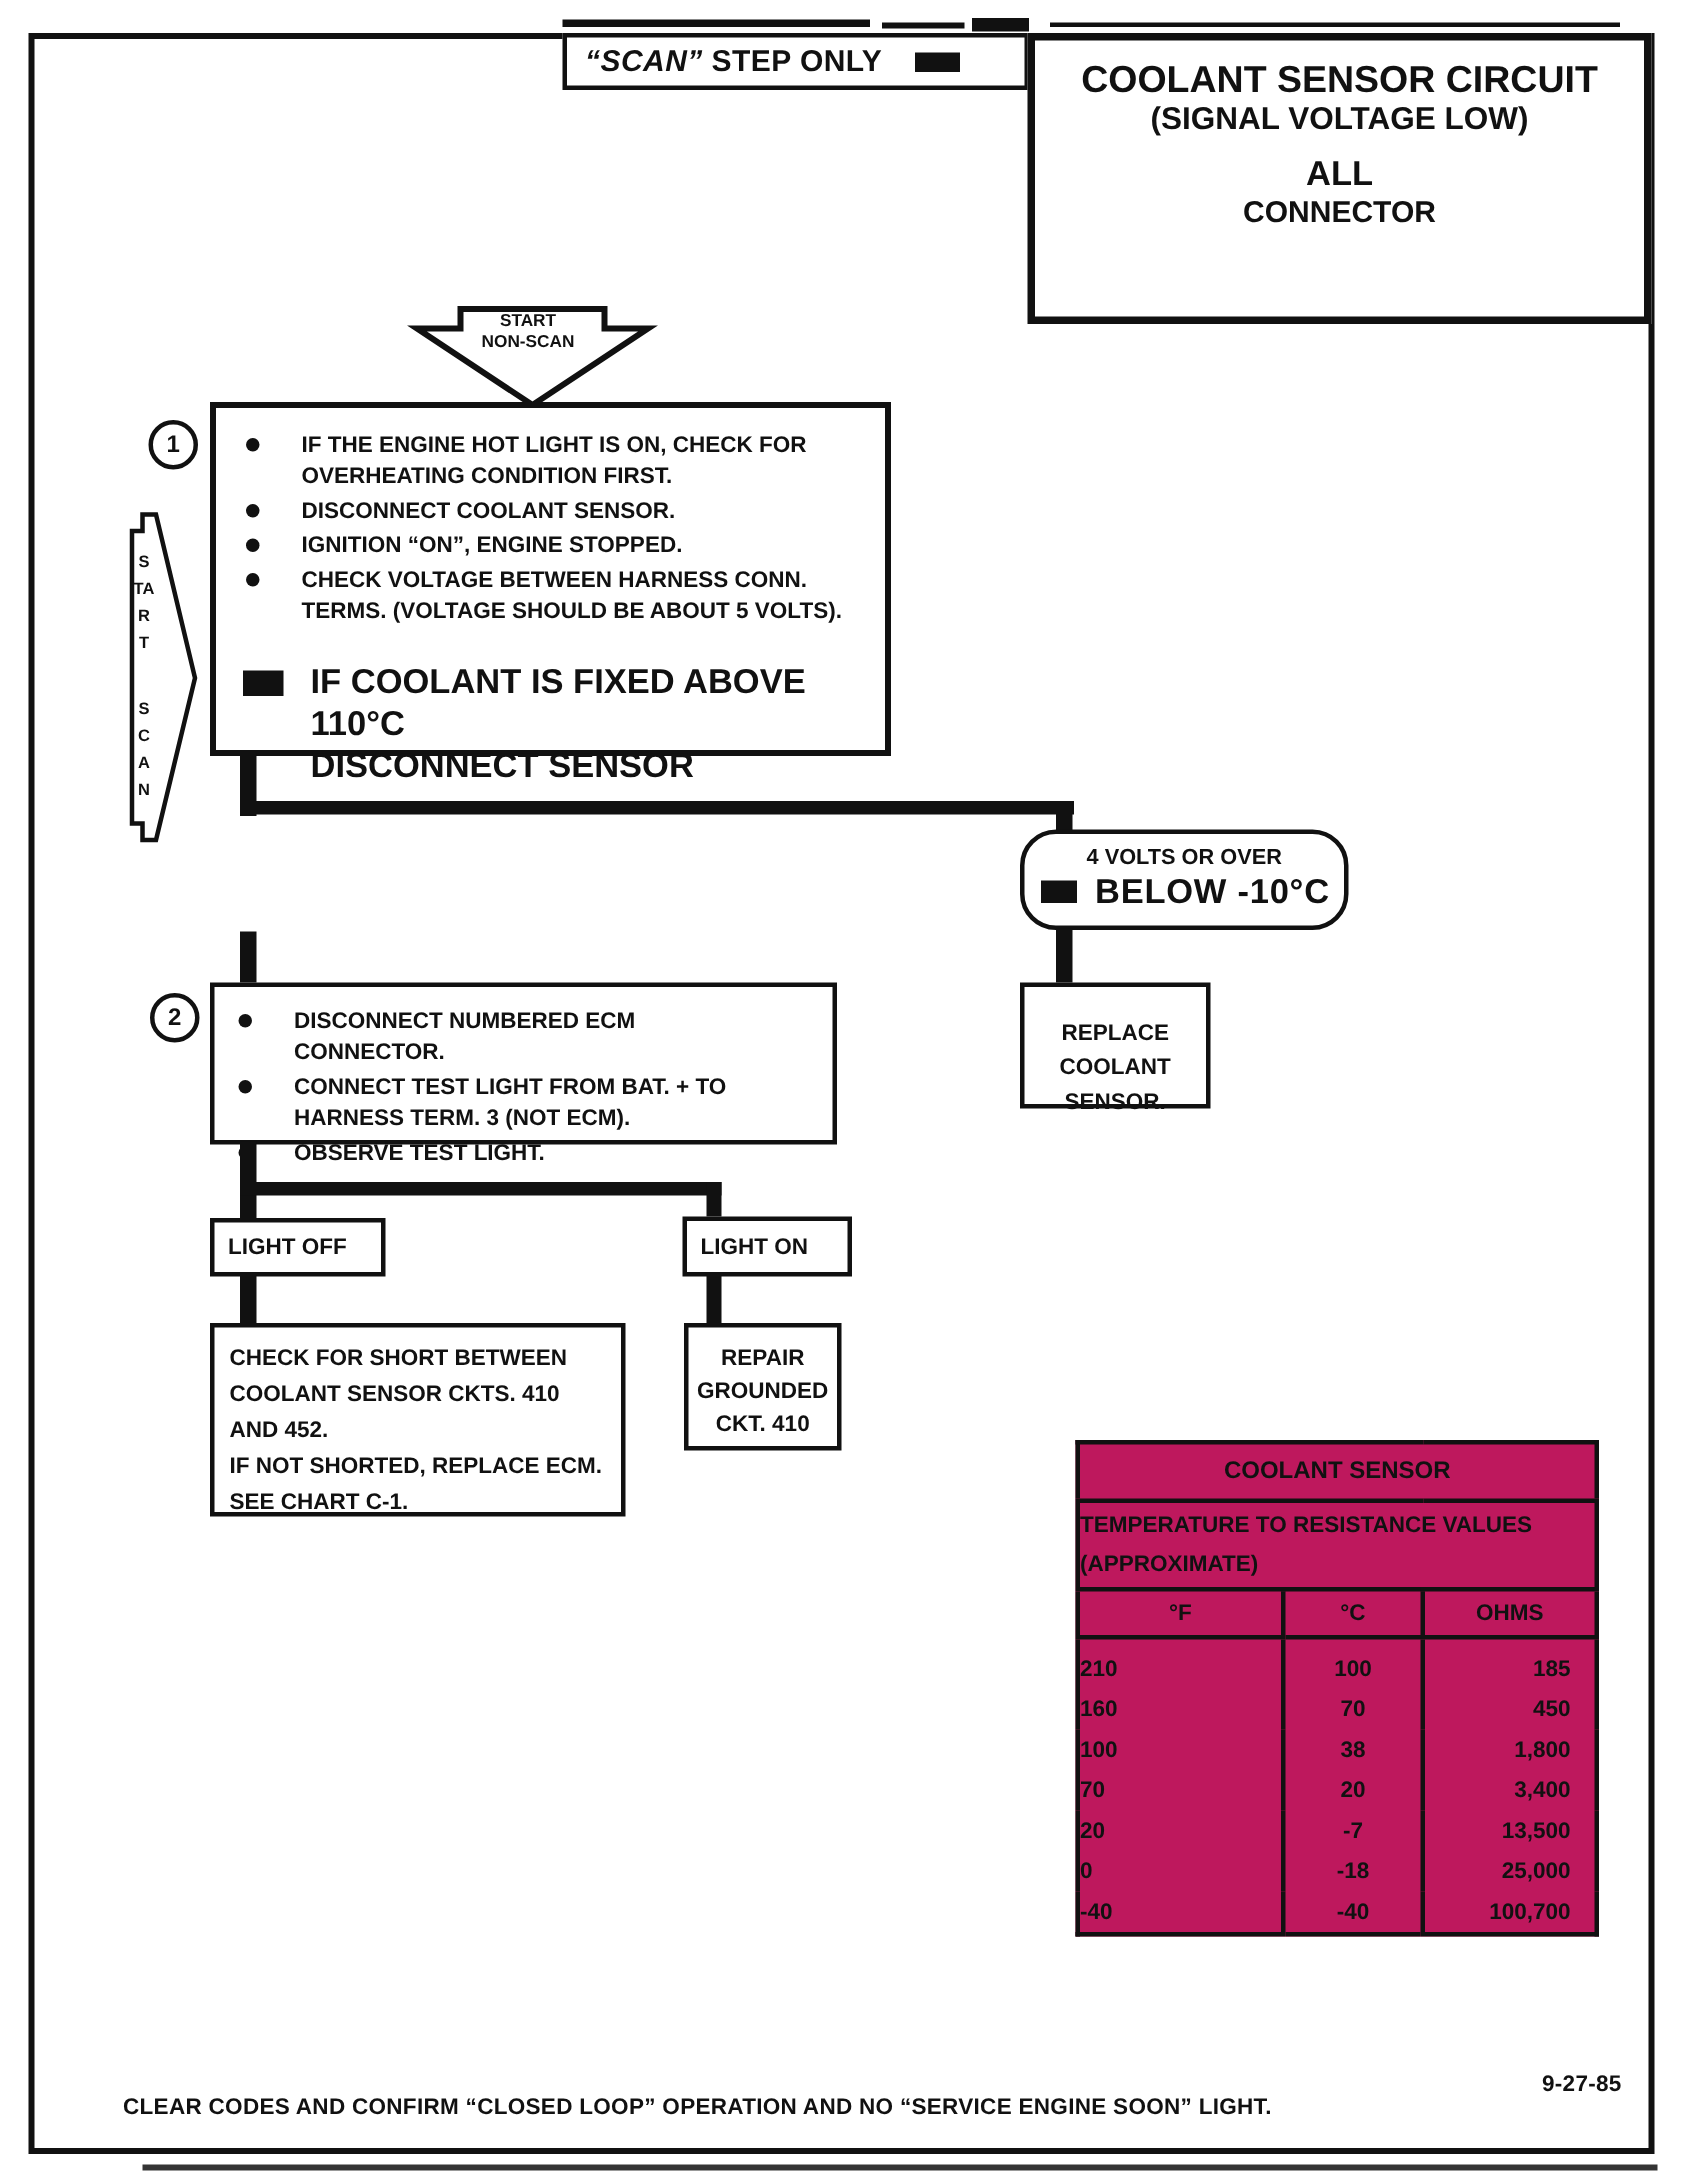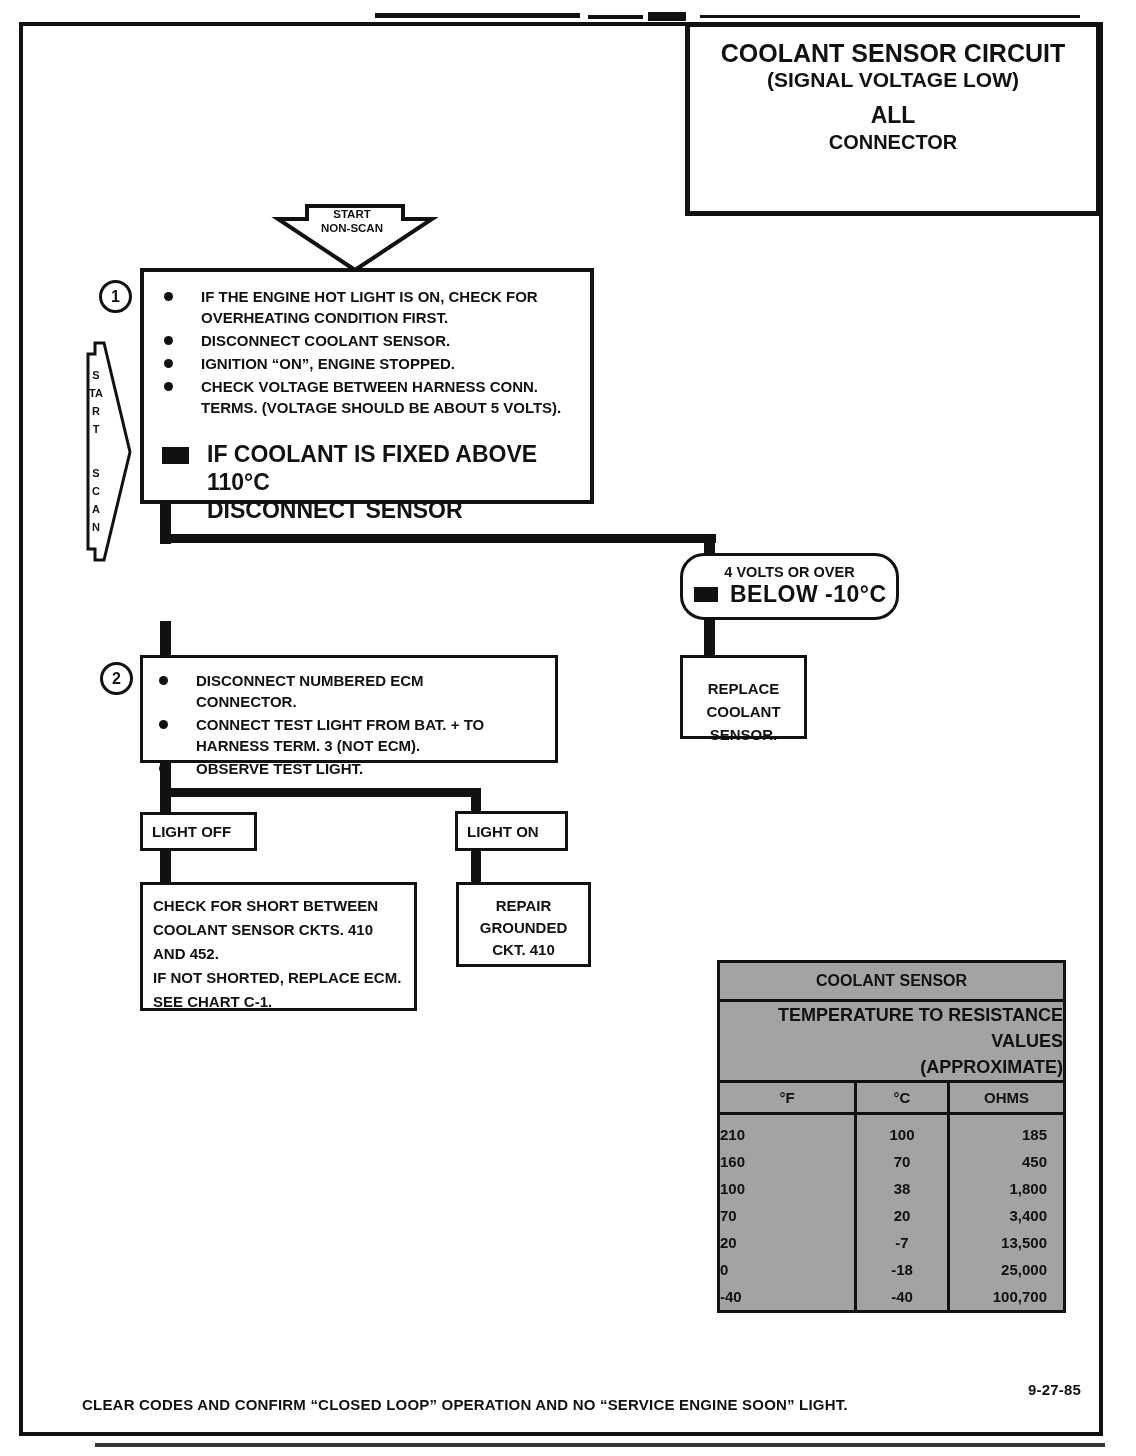--- a/index.html
+++ b/index.html
@@ -38,24 +38,24 @@
   .branch .row{display:flex;align-items:center;margin-top:1px;}
   .branch .bsq{width:24px;height:15px;background:#111;flex:none;margin-left:11px;}
   .branch .big{font-size:23px;font-weight:bold;margin-left:12px;letter-spacing:.5px;}
   .step2{left:140px;top:655px;width:418px;height:108px;padding:12px 8px 0 10px;}
   .step2 .btext{max-width:320px;}
   .smallbox{font-size:15px;font-weight:bold;text-align:center;}
   .lightbox{display:flex;align-items:center;padding-left:9px;font-size:15px;font-weight:bold;}
   .checkshort{left:140px;top:882px;width:277px;height:129px;padding:9px 0 0 10px;}
   .checkshort div{font-size:15px;font-weight:bold;line-height:24px;}
   
-  .rtable{border-collapse:collapse;background:#a3a3a3;}
+  .rtable{border-collapse:collapse;background:#be185d;}
   .rtable td{padding:0;}
   .t-title td{height:36px;text-align:center;font-size:16px;font-weight:bold;border-bottom:3px solid #111;}
-  .t-sub td{height:56px;text-align:right;font-size:18px;font-weight:bold;line-height:26px;border-bottom:3px solid #111;}
+  .t-sub td{height:56px;text-align:left;font-size:15px;font-weight:bold;line-height:26px;border-bottom:3px solid #111;}
   .t-head td{height:29px;text-align:center;font-size:15px;font-weight:bold;border-bottom:3px solid #111;}
   .t-head td + td, .t-body td + td{border-left:3px solid #111;}
   .t-body td{height:27px;font-size:15px;font-weight:bold;}
   .t-body td.c1{text-align:left;}
   .t-body td.c2{text-align:center;}
   .t-body td.c3{text-align:right;padding-right:16px;}
   .t-body tr:first-child td{padding-top:6px;}
   .footer-note{font-size:15px;font-weight:bold;letter-spacing:.2px;}
   .artifact{background:#111;}
 </style>
@@ -64,20 +64,25 @@
 
 <div class="page">
 
   <div class="abs frame"></div>
   <div class="abs artifact" style="left:375px;top:13px;width:205px;height:5px;"></div>
   <div class="abs artifact" style="left:588px;top:15px;width:55px;height:4px;"></div>
   <div class="abs artifact" style="left:648px;top:12px;width:38px;height:9px;"></div>
   <div class="abs artifact" style="left:700px;top:15px;width:380px;height:3px;"></div>
   <div class="abs artifact" style="left:95px;top:1443px;width:1010px;height:4px;opacity:.85;"></div>
 
+  <div class="abs box scanbox">
+    <span class="t"><span class="it">“SCAN”</span>
+    <span>STEP ONLY</span></span>
+    <span class="sq" style="width:30px;height:13px;margin-left:22px;"></span>
+  </div>
 
   <div class="abs box titlebox">
     <div class="l1">COOLANT SENSOR CIRCUIT</div>
     <div class="l2">(SIGNAL VOLTAGE LOW)</div>
     <div class="l3">ALL</div>
     <div class="l4">CONNECTOR</div>
   </div>
 
   <svg class="abs" style="left:270px;top:200px;" width="172" height="76">
     <polygon points="37,6 133,6 133,19 162,19 85,70 8,19 37,19" fill="#fff" stroke="#111" stroke-width="4"></polygon>
@@ -179,21 +184,21 @@
   <div class="abs line" style="left:471px;top:850px;width:10px;height:33px;"></div>
 
   <div class="abs box checkshort">
     <div>CHECK FOR SHORT BETWEEN</div>
     <div>COOLANT SENSOR CKTS. 410</div>
     <div>AND 452.</div>
     <div>IF NOT SHORTED, REPLACE ECM.</div>
     <div>SEE CHART C-1.</div>
   </div>
 
-  <div class="abs box smallbox" style="left:456px;top:882px;width:135px;height:85px;padding-top:10px;line-height:22px;">
+  <div class="abs box smallbox" style="left:456px;top:882px;width:105px;height:85px;padding-top:10px;line-height:22px;">
     <div>REPAIR</div>
     <div>GROUNDED</div>
     <div>CKT. 410</div>
   </div>
 
   <table class="abs rtable" style="left:717px;top:960px;border:3px solid #111;">
     <colgroup>
         <col style="width:137px">
         <col style="width:93px">
         <col style="width:116px">

